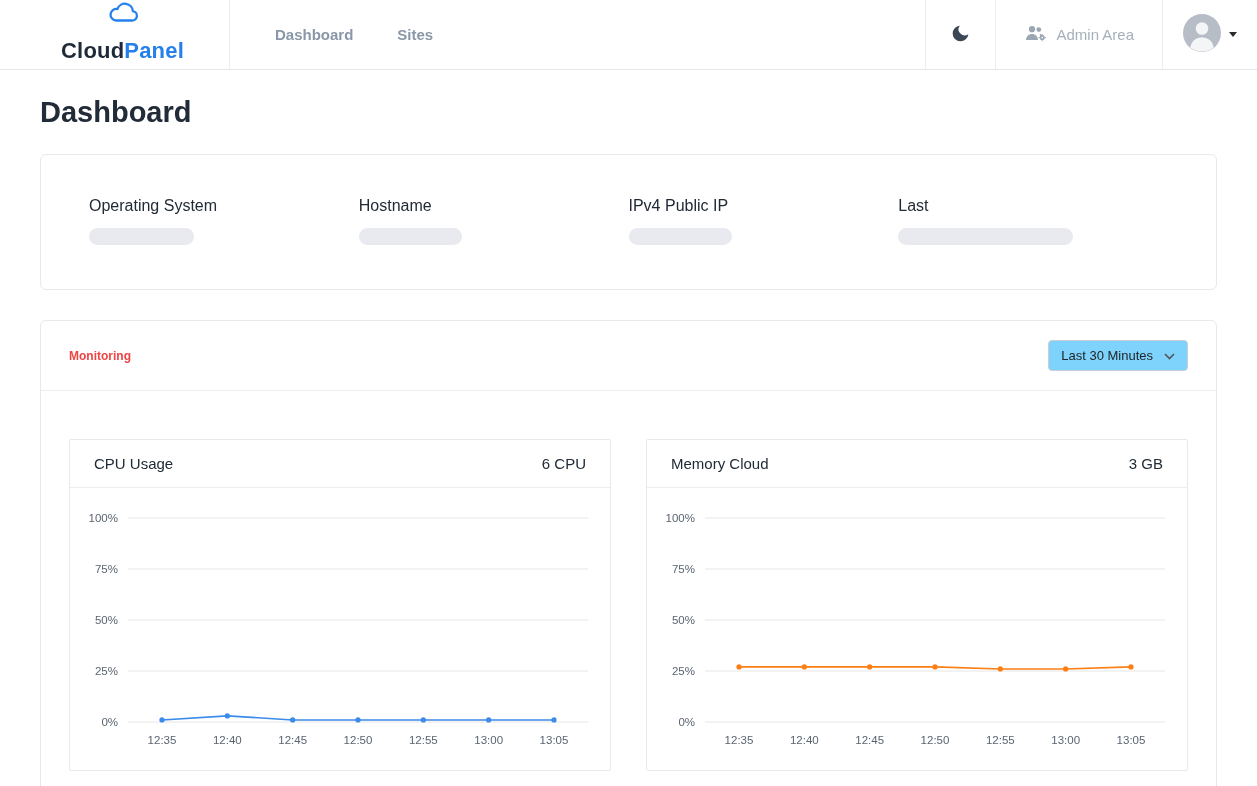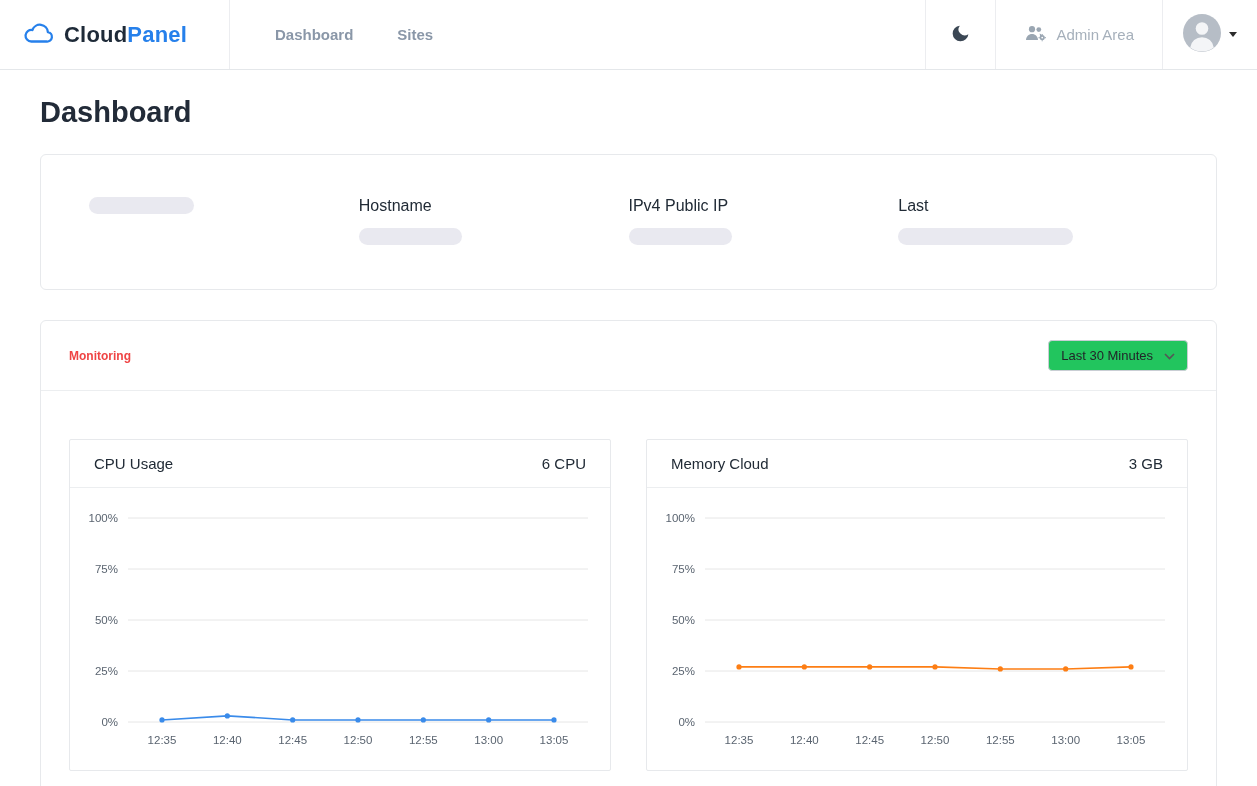--- a/index.html
+++ b/index.html
@@ -1,21 +1,21 @@
 <!DOCTYPE html>
 <html><head>
 <meta charset="utf-8">
 <style>
   * { box-sizing: border-box; margin: 0; padding: 0; }
   html, body { width: 1257px; height: 786px; overflow: hidden; background: #fff; }
   body { font-family: "Liberation Sans", "DejaVu Sans", sans-serif; color: #212b36; }
 
   
   .navbar { height: 70px; display: flex; align-items: stretch; background: #fff; border-bottom: 1px solid #e4e7ea; }
-  .brand { width: 230px; display: flex; align-items: center; gap: 10px; padding-left: 22px; border-right: 1px solid #ecedf0; cursor: pointer; }
+  .brand { width: 230px; display: flex; align-items: center; gap: 10px; padding-left: 16px; border-right: 1px solid #ecedf0; cursor: pointer; flex-direction: column; }
   .brand-text { font-size: 22px; font-weight: 600; color: #1e2a38; letter-spacing: .2px; }
   .brand-text .accent { color: #2680eb; }
   .nav-links { display: flex; align-items: center; gap: 44px; margin-left: 45px; }
   .nav-link { font-size: 15px; font-weight: 700; color: #8a97a8; cursor: pointer; text-decoration: none; }
   .nav-right { margin-left: auto; display: flex; align-items: stretch; }
   .icon-btn { width: 70px; display: flex; align-items: center; justify-content: center; border-left: 1px solid #ecedf0; cursor: pointer; background: #fff; border-top: none; border-right: none; border-bottom: none; }
   .admin-area { display: flex; align-items: center; gap: 9px; padding: 0 28px; border-left: 1px solid #ecedf0; color: #a6b0bb; font-size: 15px; cursor: pointer; }
   .user-menu { display: flex; align-items: center; gap: 8px; padding: 0 20px; border-left: 1px solid #ecedf0; cursor: pointer; }
   .caret { width: 0; height: 0; border-left: 4px solid transparent; border-right: 4px solid transparent; border-top: 5px solid #2b2b2b; }
 
@@ -30,21 +30,21 @@
   .info-label { font-size: 16px; color: #212b36; margin-bottom: 13px; }
   .skeleton { height: 17px; border-radius: 9px; background: #e9e9f0; }
   .info-field:nth-child(1) .skeleton { width: 105px; }
   .info-field:nth-child(2) .skeleton { width: 103px; }
   .info-field:nth-child(3) .skeleton { width: 103px; }
   .info-field:nth-child(4) .skeleton { width: 175px; }
 
   
   .mon-header { display: flex; align-items: center; justify-content: space-between; padding: 19px 28px; border-bottom: 1px solid #eceef0; }
   .mon-title { font-size: 12px; font-weight: 700; color: #ef4444; }
-  .select { display: flex; align-items: center; gap: 11px; border: 1px solid #c9ced4; border-radius: 4px; padding: 7px 12px; font-size: 13px; color: #212529; background: #22c55e; cursor: pointer; }
+  .select { display: flex; align-items: center; gap: 11px; border: 1px solid #c9ced4; border-radius: 4px; padding: 7px 12px; font-size: 13px; color: #212529; background: #7dd3fc; cursor: pointer; }
   .mon-body { padding: 48px 28px 30px; display: flex; gap: 35px; }
   .chart-card { flex: 1; border: 1px solid #e7e9ec; background: #fff; border-radius: 2px; }
   .chart-head { display: flex; justify-content: space-between; align-items: center; padding: 15px 24px; border-bottom: 1px solid #eceef0; font-size: 15px; color: #212b36; }
   .chart-body { padding: 14px 14px 6px 6px; }
   .chart-body svg { display: block; width: 100%; height: auto; }
   svg text { font-family: "Liberation Sans", "DejaVu Sans", sans-serif; }
 </style>
 </head>
 <body>
 
@@ -105,20 +105,21 @@
       <span class="caret"></span>
     </div>
   </div>
 </nav>
 
 <div class="page">
   <h1 class="page-title">Dashboard</h1>
 
   <div class="card info-card">
     <div class="info-field">
+      <div class="info-label">Operating System</div>
       <div class="skeleton"></div>
     </div>
     <div class="info-field">
       <div class="info-label">Hostname</div>
       <div class="skeleton"></div>
     </div>
     <div class="info-field">
       <div class="info-label">IPv4 Public IP</div>
       <div class="skeleton"></div>
     </div>

